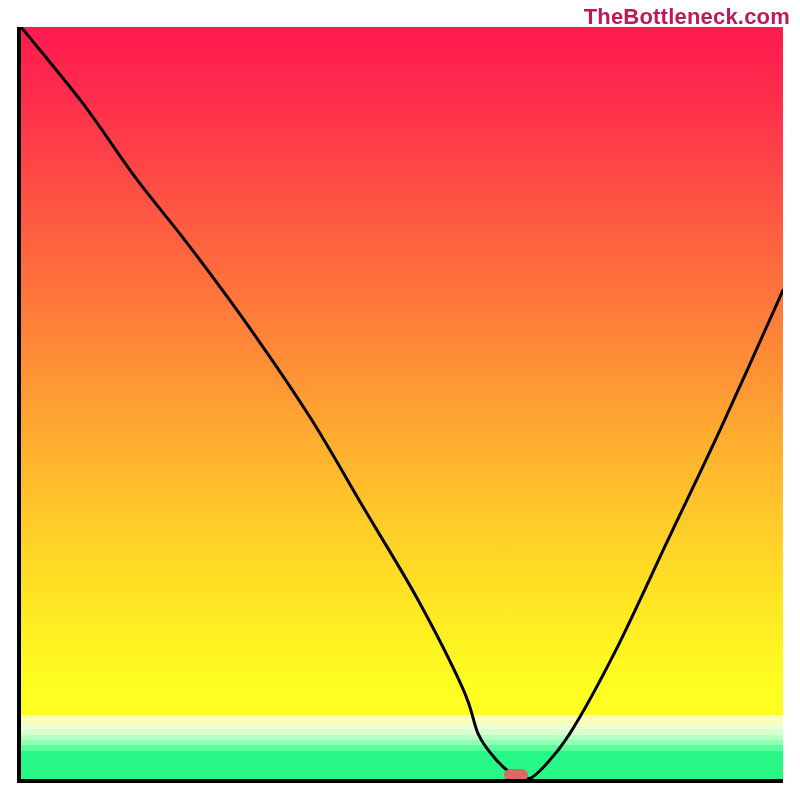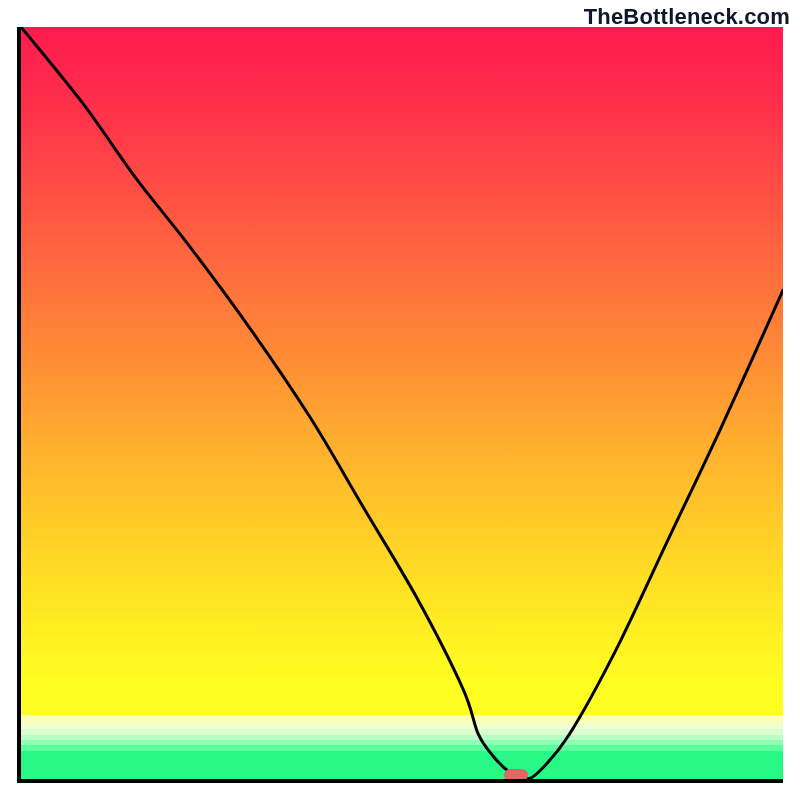--- a/index.html
+++ b/index.html
@@ -15,21 +15,21 @@
     position: relative;
     width: 800px;
     height: 800px;
   }
   .watermark {
     position: absolute;
     top: 4px;
     right: 10px;
     font-size: 22px;
     font-weight: 600;
-    color: #0f172a;
+    color: #be185d;
     letter-spacing: 0.2px;
     z-index: 10;
   }
   .plot-frame {
     position: absolute;
     left: 17px;
     top: 27px;
     width: 766px;
     height: 756px;
     border-left: 4px solid #000;

